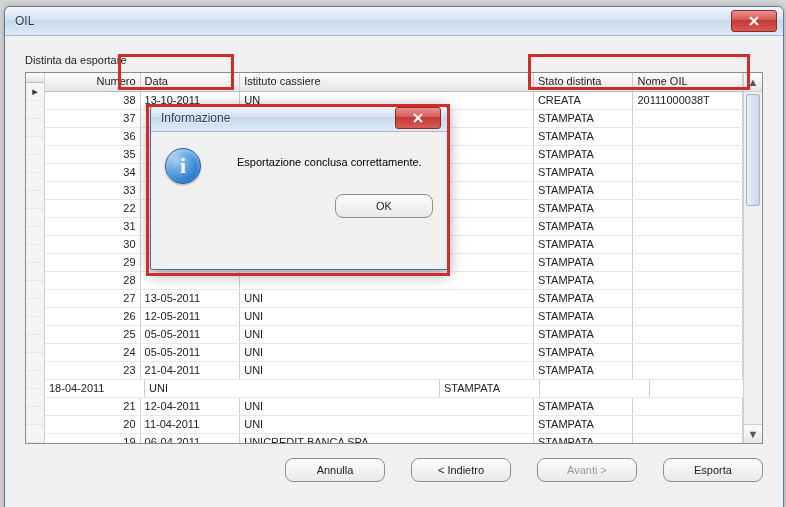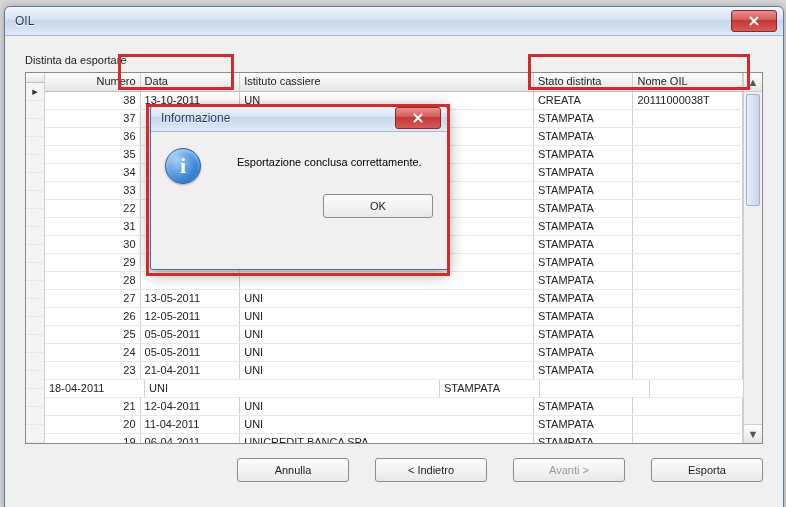--- a/index.html
+++ b/index.html
@@ -146,24 +146,24 @@
   }
   .buttons-row {
     display:flex;
     justify-content:flex-end;
     gap:26px;
     margin-top:14px;
   }
   .btn {
     min-width:78px;
     height:22px;
-    padding: 0 16px;
+    padding: 0 10px;
     background:linear-gradient(#fdfdfd,#e9e9e9);
     border:1px solid #8e8e8e;
-    border-radius:3px;
+    border-radius:8px;
     font-size:11px;
     display:flex;align-items:center;justify-content:center;
     color:#222;
   }
   .btn.disabled { color:#9a9a9a; }
   
   .hl {
     position:absolute;
     border:3px solid #d12c2c;
     pointer-events:none;

